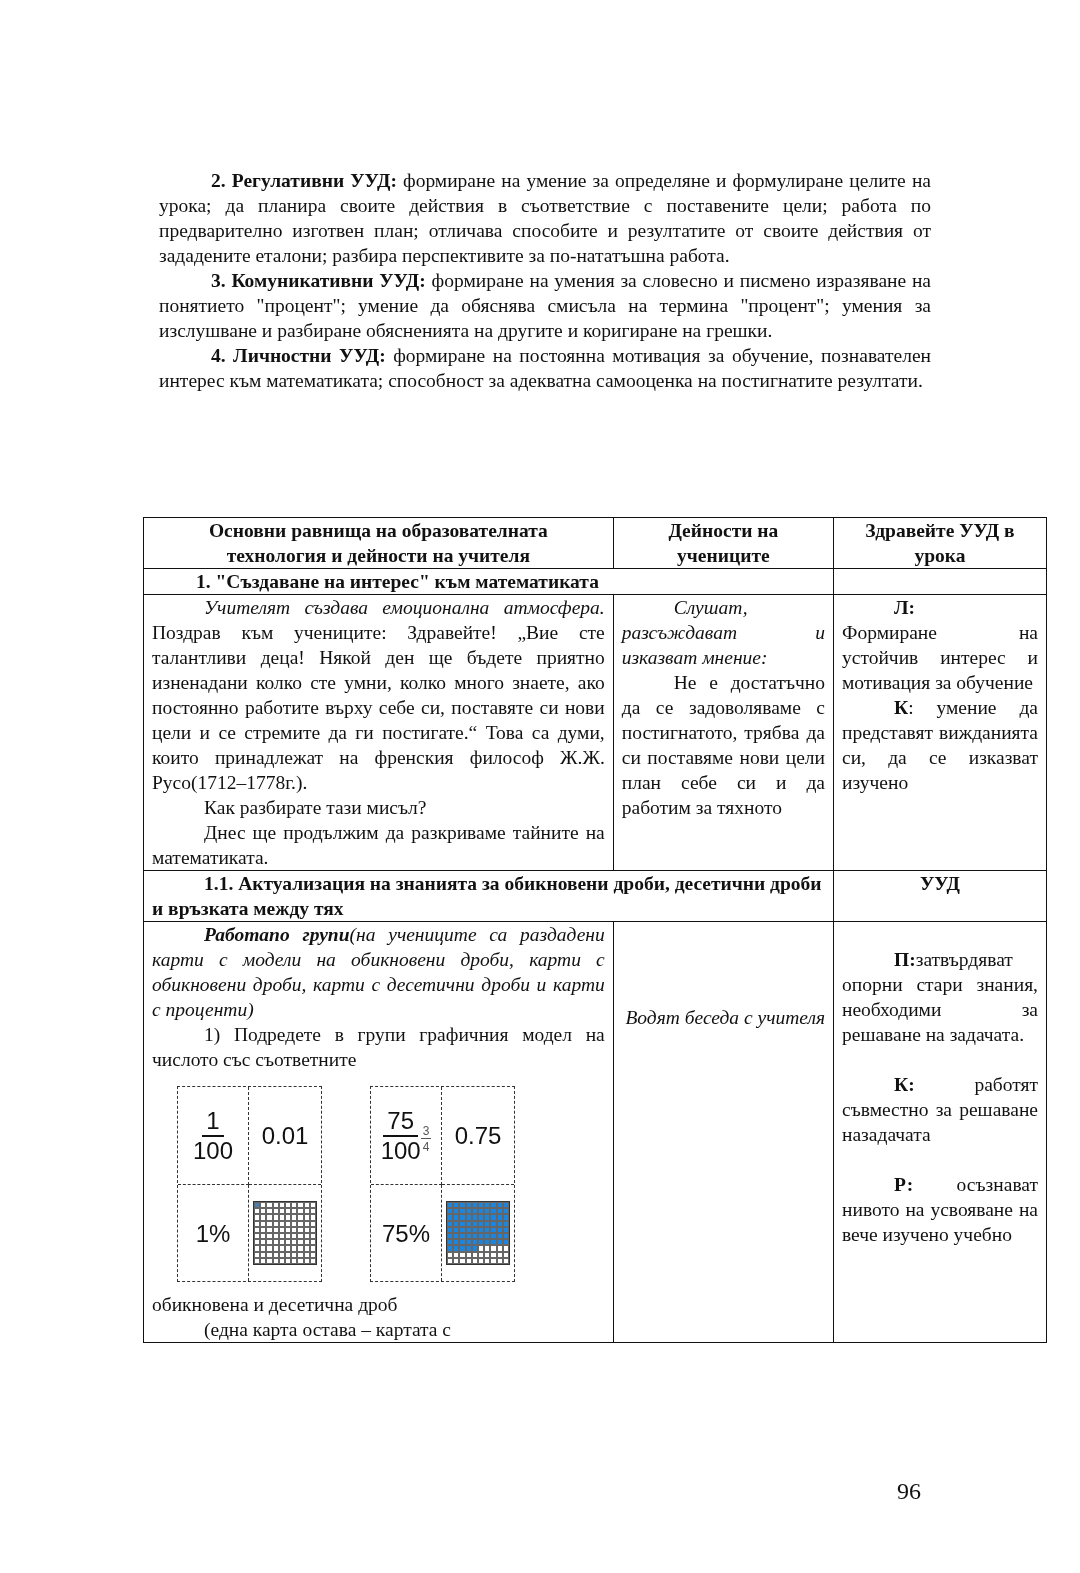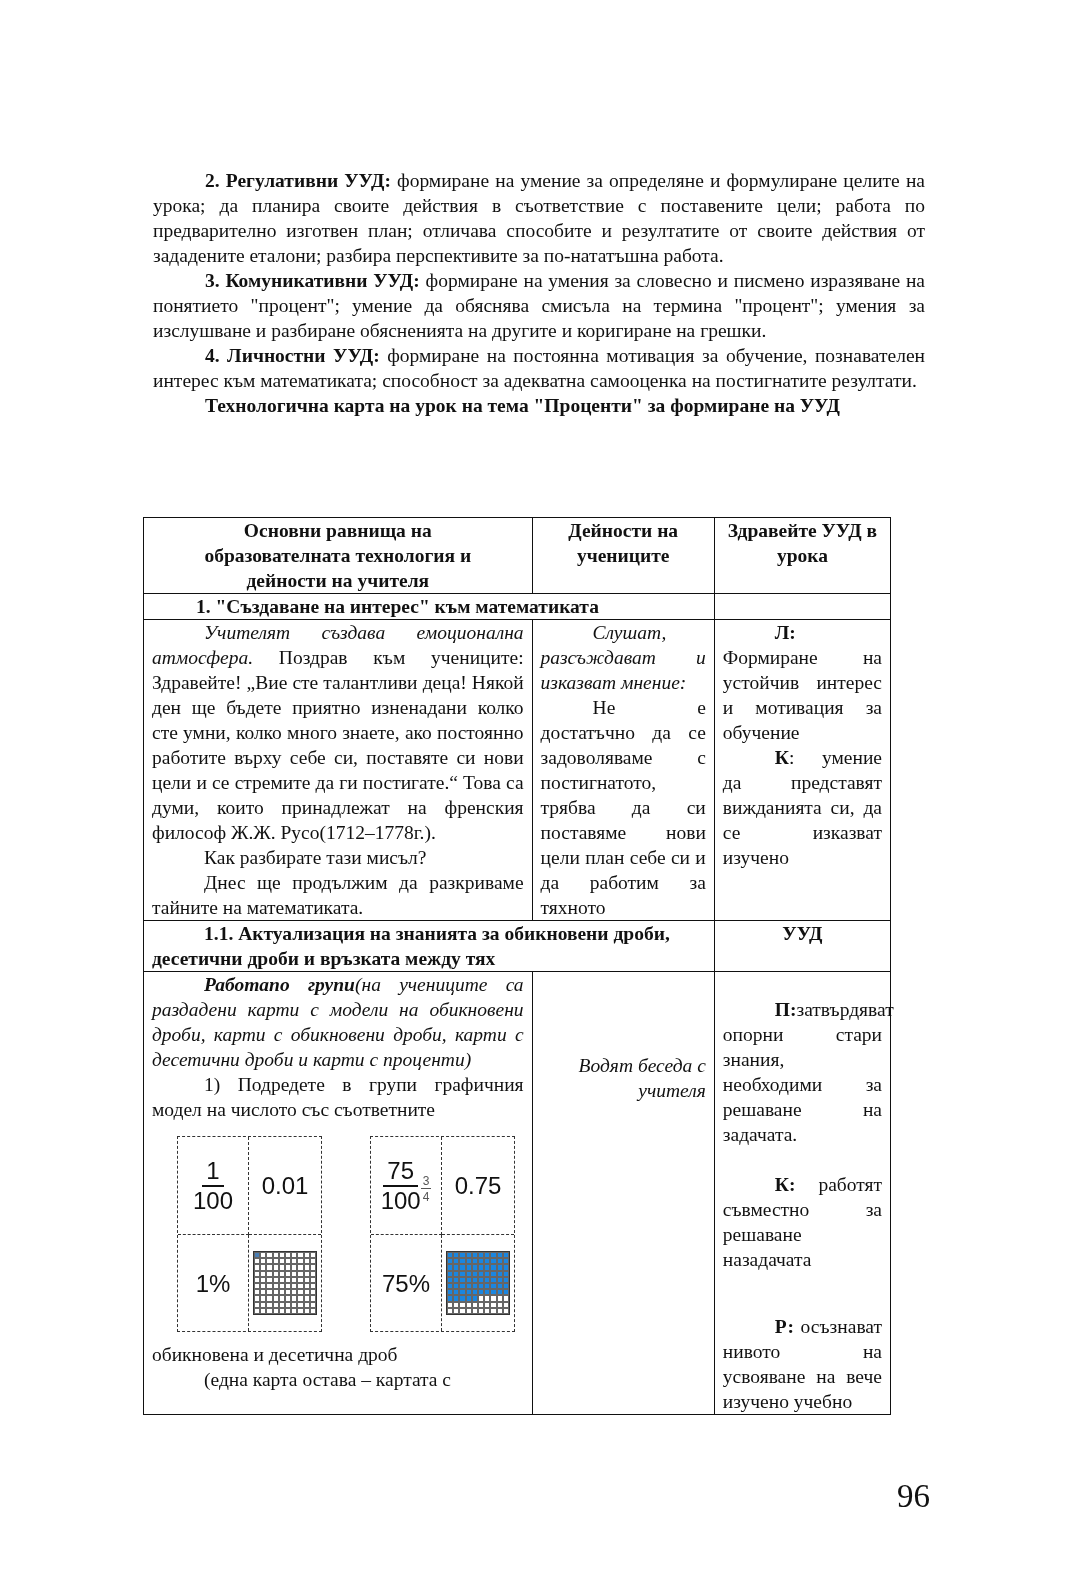--- a/index.html
+++ b/index.html
@@ -1,22 +1,22 @@
 <!DOCTYPE html>
 <html><head>
 <meta charset="utf-8">
 <style>
   html, body { margin: 0; padding: 0; background: #ffffff; }
   body { width: 1080px; height: 1573px; position: relative; overflow: hidden;
          font-family: "Liberation Serif", serif; color: #111; }
-  .page { position: absolute; left: 153px; top: 168px; width: 772px; }
+  .page { position: absolute; left: 159px; top: 168px; width: 772px; }
   p.para { margin: 0; font-size: 19.5px; line-height: 25px; text-align: justify; text-indent: 52px; }
   p.para b { font-weight: bold; }
   .caption { margin: 0; font-size: 19.5px; line-height: 25px; font-weight: bold; text-indent: 52px; }
-  .tbl { position: absolute; left: 143px; top: 517px; width: 748px; border-collapse: collapse;
+  .tbl { position: absolute; left: 143px; top: 517px; width: 904px; border-collapse: collapse;
          table-layout: fixed; font-size: 19.5px; line-height: 25px; }
   .tbl td { border: 1.5px solid #111; vertical-align: top; padding: 0 8px; }
   .th { font-weight: bold; text-align: center; }
   .c1 { width: 386px; } .c2 { width: 181px; } .c3 { width: 175px; }
   .just { text-align: justify; }
   .ind { text-indent: 52px; display: block; }
   .center { text-align: right; }
   .it { font-style: italic; }
   .cards { display: flex; gap: 6px; margin: 14px 0 10px 25px; }
   .card { display: grid; grid-template-columns: 71px 72px; grid-template-rows: 98px 96px;
@@ -28,30 +28,29 @@
   .frac { display: flex; flex-direction: column; align-items: center; line-height: 1; }
   .frac .num { padding: 0 4px 2px; border-bottom: 2px solid #111; }
   .frac .den { padding-top: 2px; }
   .frac.small { font-size: 12px; color: #555; margin-top: 6px; }
   .frac.small .num { border-bottom: 1px solid #555; padding: 0 2px 1px; }
   .grid10 { display: grid; grid-template-columns: repeat(10, 6.2px); grid-template-rows: repeat(10, 6.2px);
             border: 1px solid #333; }
   .grid10 span { border: 0.5px solid #666; background: #fff; }
   .grid10 span.f { background: #1a86e0; }
   .grid10.g1 span.f { background: #4a7fb5; }
-  .pgnum { position: absolute; left: 897px; top: 1478px; font-size: 33px; font-family: "Liberation Serif", serif; }
+  .pgnum { position: absolute; left: 897px; top: 1478px; font-size: 24px; font-family: "Liberation Serif", serif; }
 </style>
 </head>
 <body>
 
 <div class="page">
   <p class="para"><b>2. Регулативни УУД:</b><span> формиране на умение за определяне и формулиране целите на урока; да планира своите действия в съответствие с поставените цели; работа по предварително изготвен план; отличава способите и резултатите от своите действия от зададените еталони; разбира перспективите за по-нататъшна работа.</span></p>
   <p class="para"><b>3. Комуникативни УУД:</b><span> формиране на умения за словесно и писмено изразяване на понятието "процент"; умение да обяснява смисъла на термина "процент"; умения за изслушване и разбиране обясненията на другите и коригиране на грешки.</span></p>
   <p class="para"><b>4. Личностни УУД:</b><span> формиране на постоянна мотивация за обучение, познавателен интерес към математиката; способност за адекватна самооценка на постигнатите резултати.</span></p>
-  <p class="caption">Технологична карта на урок на тема "Проценти" за формиране на УУД</p>
 </div>
 
 <table class="tbl">
   <colgroup>
       <col class="c1">
       <col class="c2">
       <col class="c3">
     </colgroup>
   <tbody>
       <tr>
@@ -323,19 +322,19 @@
               </div>
         </div>
       </div>
       <span style="display:block">обикновена и десетична дроб</span>
       <span class="ind">(една карта остава – картата с</span>
     </td>
     <td class="center it" style="vertical-align:middle;padding-bottom:230px">Водят беседа с учителя</td>
     <td class="just" style="padding-top:25px">
       <span class="ind"><b>П:</b><span>затвърдяват опорни стари знания, необходими за решаване на задачата.</span></span>
       <span class="ind" style="margin-top:25px"><b>К:</b><span> работят съвместно за решаване назадачата</span></span>
-      <span class="ind" style="margin-top:42px"><b>Р:</b><span> осъзнават нивото на усвояване на вече изучено учебно</span></span>
+      <span class="ind" style="margin-top:25px"><b>Р:</b><span> осъзнават нивото на усвояване на вече изучено учебно</span></span>
     </td>
   </tr>
 </tbody>
   </table>
 
 <div class="pgnum">96</div>
 
 </body></html>

